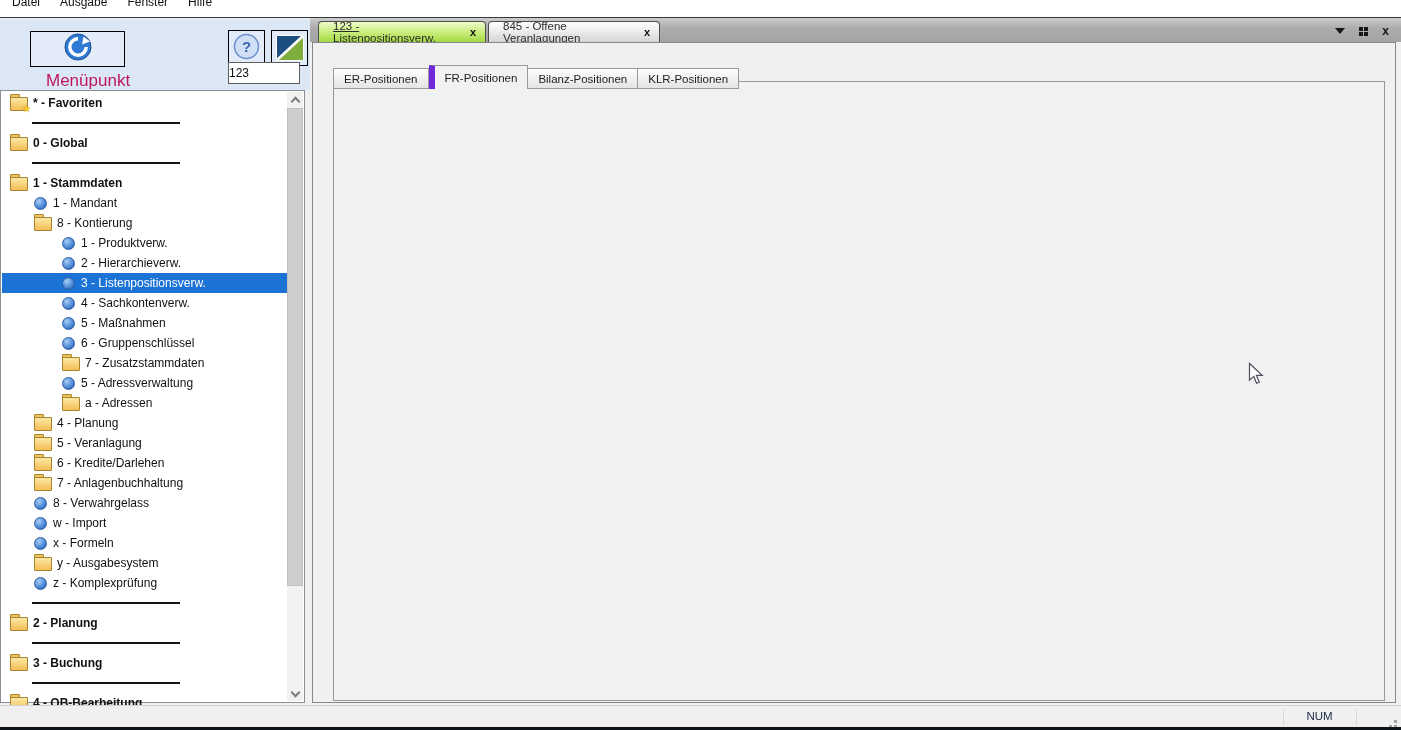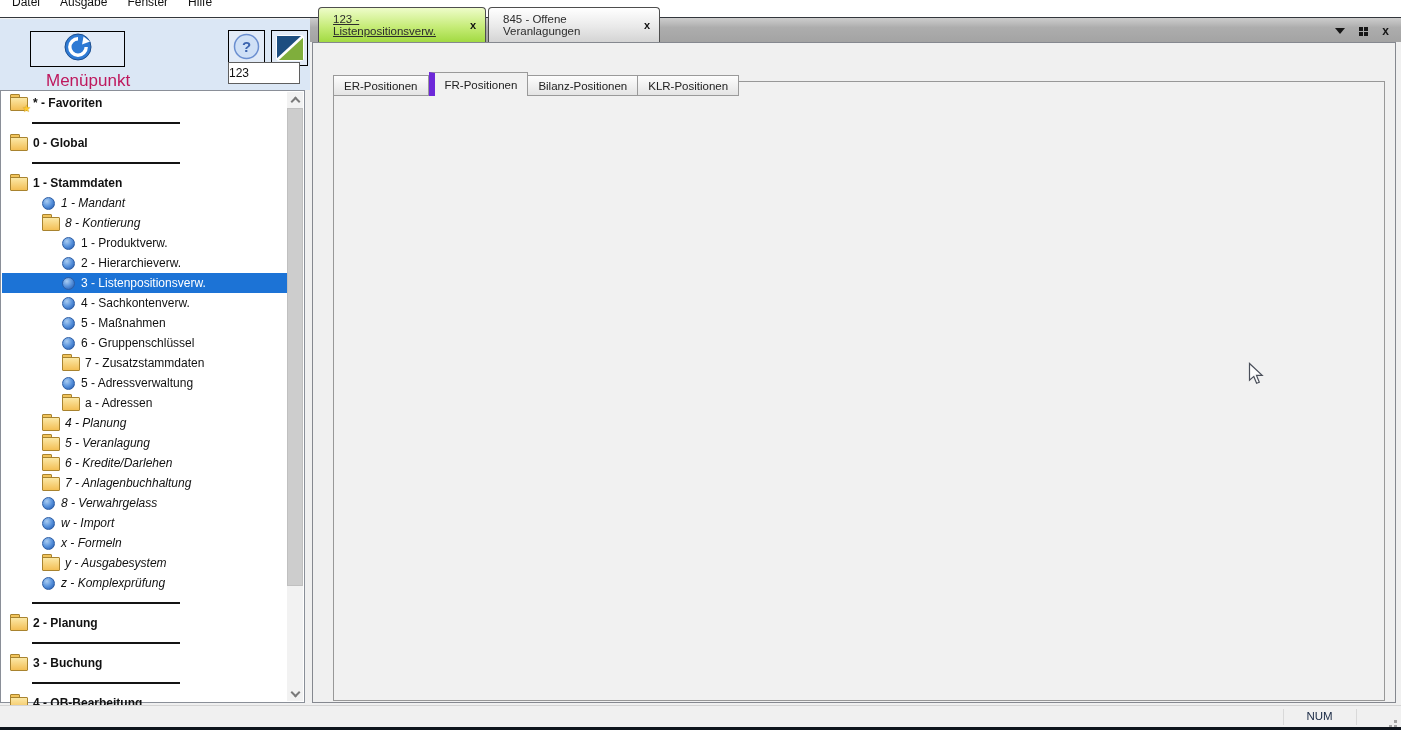--- a/index.html
+++ b/index.html
@@ -14,39 +14,39 @@
   
   .toolbar { position:absolute; left:0; top:19px; width:310px; height:71px; background:#dbe7f5; }
   .tb-btn { position:absolute; background:#e2ebf7; border:1px solid #000; display:flex; align-items:center; justify-content:center; }
   .tb-input { position:absolute; background:#fff; border:1px solid #5f5f5f; font-size:12px; line-height:20px; }
   .tb-label { position:absolute; font-size:17px; color:#be185d; }
   .logo-sq { width:28px; height:26px; border-radius:3px; overflow:hidden; }
 
   
   .tabstrip { position:absolute; left:310px; top:18px; width:1091px; height:24px;
               background:linear-gradient(180deg,#cdcdcd 0%,#adadad 40%,#a3a3a3 100%); }
-  .wtab { position:absolute; bottom:0; height:35px; display:flex; align-items:center;
+  .wtab { position:absolute; bottom:0; height:21px; display:flex; align-items:center;
           padding:0 9px 0 14px; border:1px solid #4e4e4e; border-bottom:none; border-radius:4px 4px 0 0; font-size:11.5px; }
   .wtab.active { background:linear-gradient(180deg,#eefcc9 0%,#c6ec78 55%,#a2da42 100%); }
   .wtab.active .wtab-label { text-decoration:underline; color:#2c2c2c; }
   .wtab.inactive { background:linear-gradient(180deg,#ffffff 0%,#e9e9e9 55%,#d4d4d4 100%); color:#2c2c2c; }
   .tab-x { margin-left:11px; font-weight:bold; font-size:11px; color:#111; cursor:default; }
   .winctrl { position:absolute; right:12px; top:7px; display:flex; gap:14px; align-items:center; height:12px; }
   .tri-down { width:0; height:0; border-left:5px solid transparent; border-right:5px solid transparent; border-top:6px solid #161616; }
   .grid4 { position:relative; width:9px; height:9px; }
   .grid4::before { content:""; position:absolute; left:0; top:0; width:4px; height:4px; background:#161616;
                    box-shadow:5px 0 0 #161616, 0 5px 0 #161616, 5px 5px 0 #161616; }
   .xglyph { font-weight:bold; font-size:12px; line-height:12px; color:#161616; }
 
   
   .sidebar { position:absolute; left:0; top:90px; width:305px; height:613px; background:#fff; border:1px solid #8a8f98; }
   .tree { position:absolute; left:1px; top:2px; right:17px; }
   .tree-item { display:flex; align-items:center; height:20px; font-size:12px; gap:6px; cursor:default; }
   .tree-item.lv0 { padding-left:8px; font-weight:bold; }
-  .tree-item.lv1 { padding-left:40px;font-style:italic; }
+  .tree-item.lv1 { padding-left:32px; }
   .tree-item.lv2 { padding-left:60px; }
   .tree-item.selected { background:#1c73d6; color:#fff; }
   .tree-sep { height:20px; position:relative; }
   .tree-sep::after { content:""; position:absolute; left:30px; top:9px; width:148px; border-top:2px solid #141414; }
   .icon-folder { position:relative; width:17px; height:14px; flex:none; display:inline-block; }
   .icon-folder::before { content:""; position:absolute; left:0; top:-2px; width:8px; height:5px;
                          background:#f2c45c; border:1px solid #a8832f; border-radius:1px 1px 0 0; }
   .icon-folder::after { content:""; position:absolute; left:0; top:1px; width:16px; height:12px;
                         background:linear-gradient(180deg,#fbe8a6 0%,#f3bf55 100%); border:1px solid #a8832f; border-radius:1px; }
   .icon-fav { position:relative; width:17px; height:14px; flex:none; }
@@ -58,21 +58,21 @@
   .sb-scroll { position:absolute; top:1px; right:1px; bottom:1px; width:16px; background:#f2f2f2; }
   .sb-arrow { position:absolute; left:0; width:16px; height:15px; display:flex; align-items:center; justify-content:center; }
   .chev { width:7px; height:7px; border-right:2px solid #7a7a7a; border-bottom:2px solid #7a7a7a; }
   .chev.up { transform:rotate(-135deg); margin-top:4px; }
   .chev.down { transform:rotate(45deg); margin-bottom:3px; }
   .sb-thumb { position:absolute; left:0; top:16px; width:16px; height:478px; background:#cdcdcd; border:1px solid #c0c0c0; }
 
   
   .main-panel { position:absolute; left:312px; top:42px; width:1084px; height:661px;
                 background:#f0f0f0; border:1px solid #85888f; }
-  .subtabs { position:absolute; left:20px; top:29px; height:24px; display:flex; align-items:flex-end; z-index:3;text-align:center; }
+  .subtabs { position:absolute; left:20px; top:22px; height:24px; display:flex; align-items:flex-end; z-index:3;text-align:center; }
   .subtab { height:21px; padding:0 10px; display:flex; align-items:center; font-size:11.5px;
             background:linear-gradient(#fdfdfd,#e4e4e4); border:1px solid #9a9a9a; border-left:none; color:#222; }
   .subtab:first-child { border-left:1px solid #9a9a9a; }
   .subtab.active { height:24px; background:#f1f1f1; border-bottom:none; border-left:6px solid #6d28d9; position:relative; z-index:4; }
   .page-box { position:absolute; left:20px; top:38px; width:1052px; height:620px; border:1px solid #989898; background:#f1f1f1; z-index:1; }
 
   .lbl { position:absolute; font-size:11.5px; color:#1c1c1c; white-space:pre-line; }
   .yfield { position:absolute; height:20px; background:#fdffbc; border:1px solid #7e7e7e; font-size:11.5px;
             line-height:18px; padding:0 3px; }
   .yfield.focus { border:2px solid #42a3f3; height:21px; }

